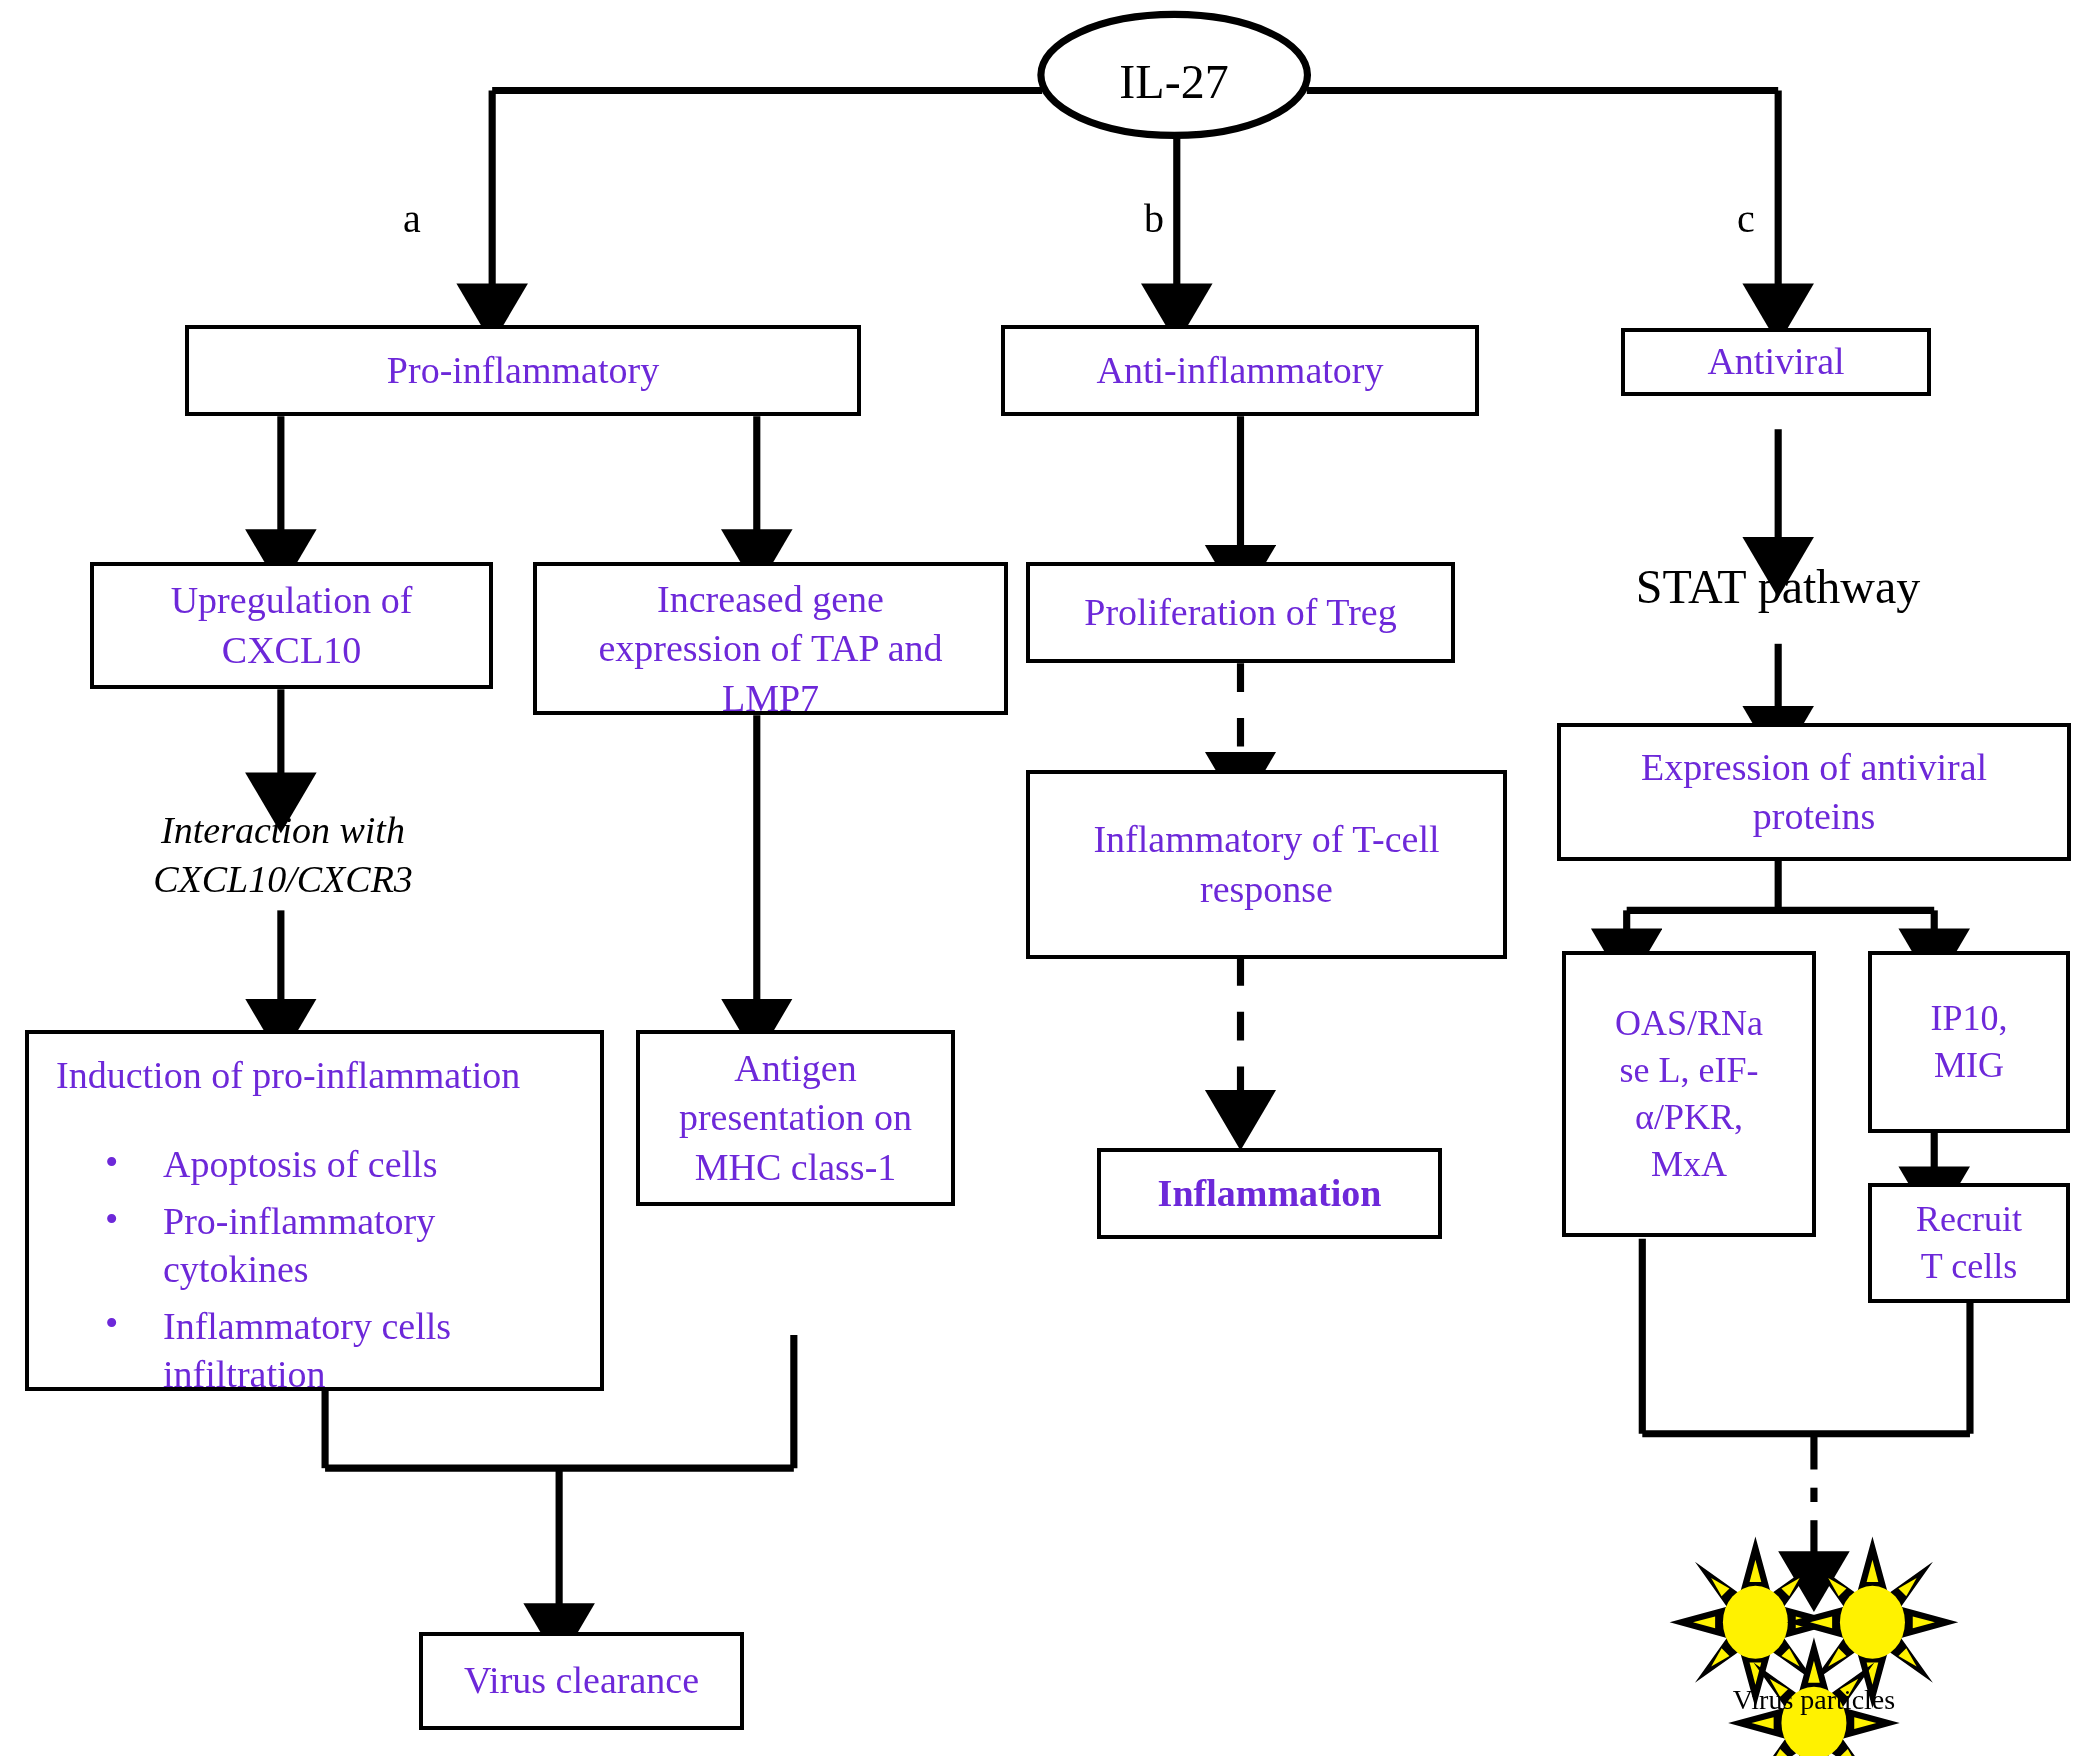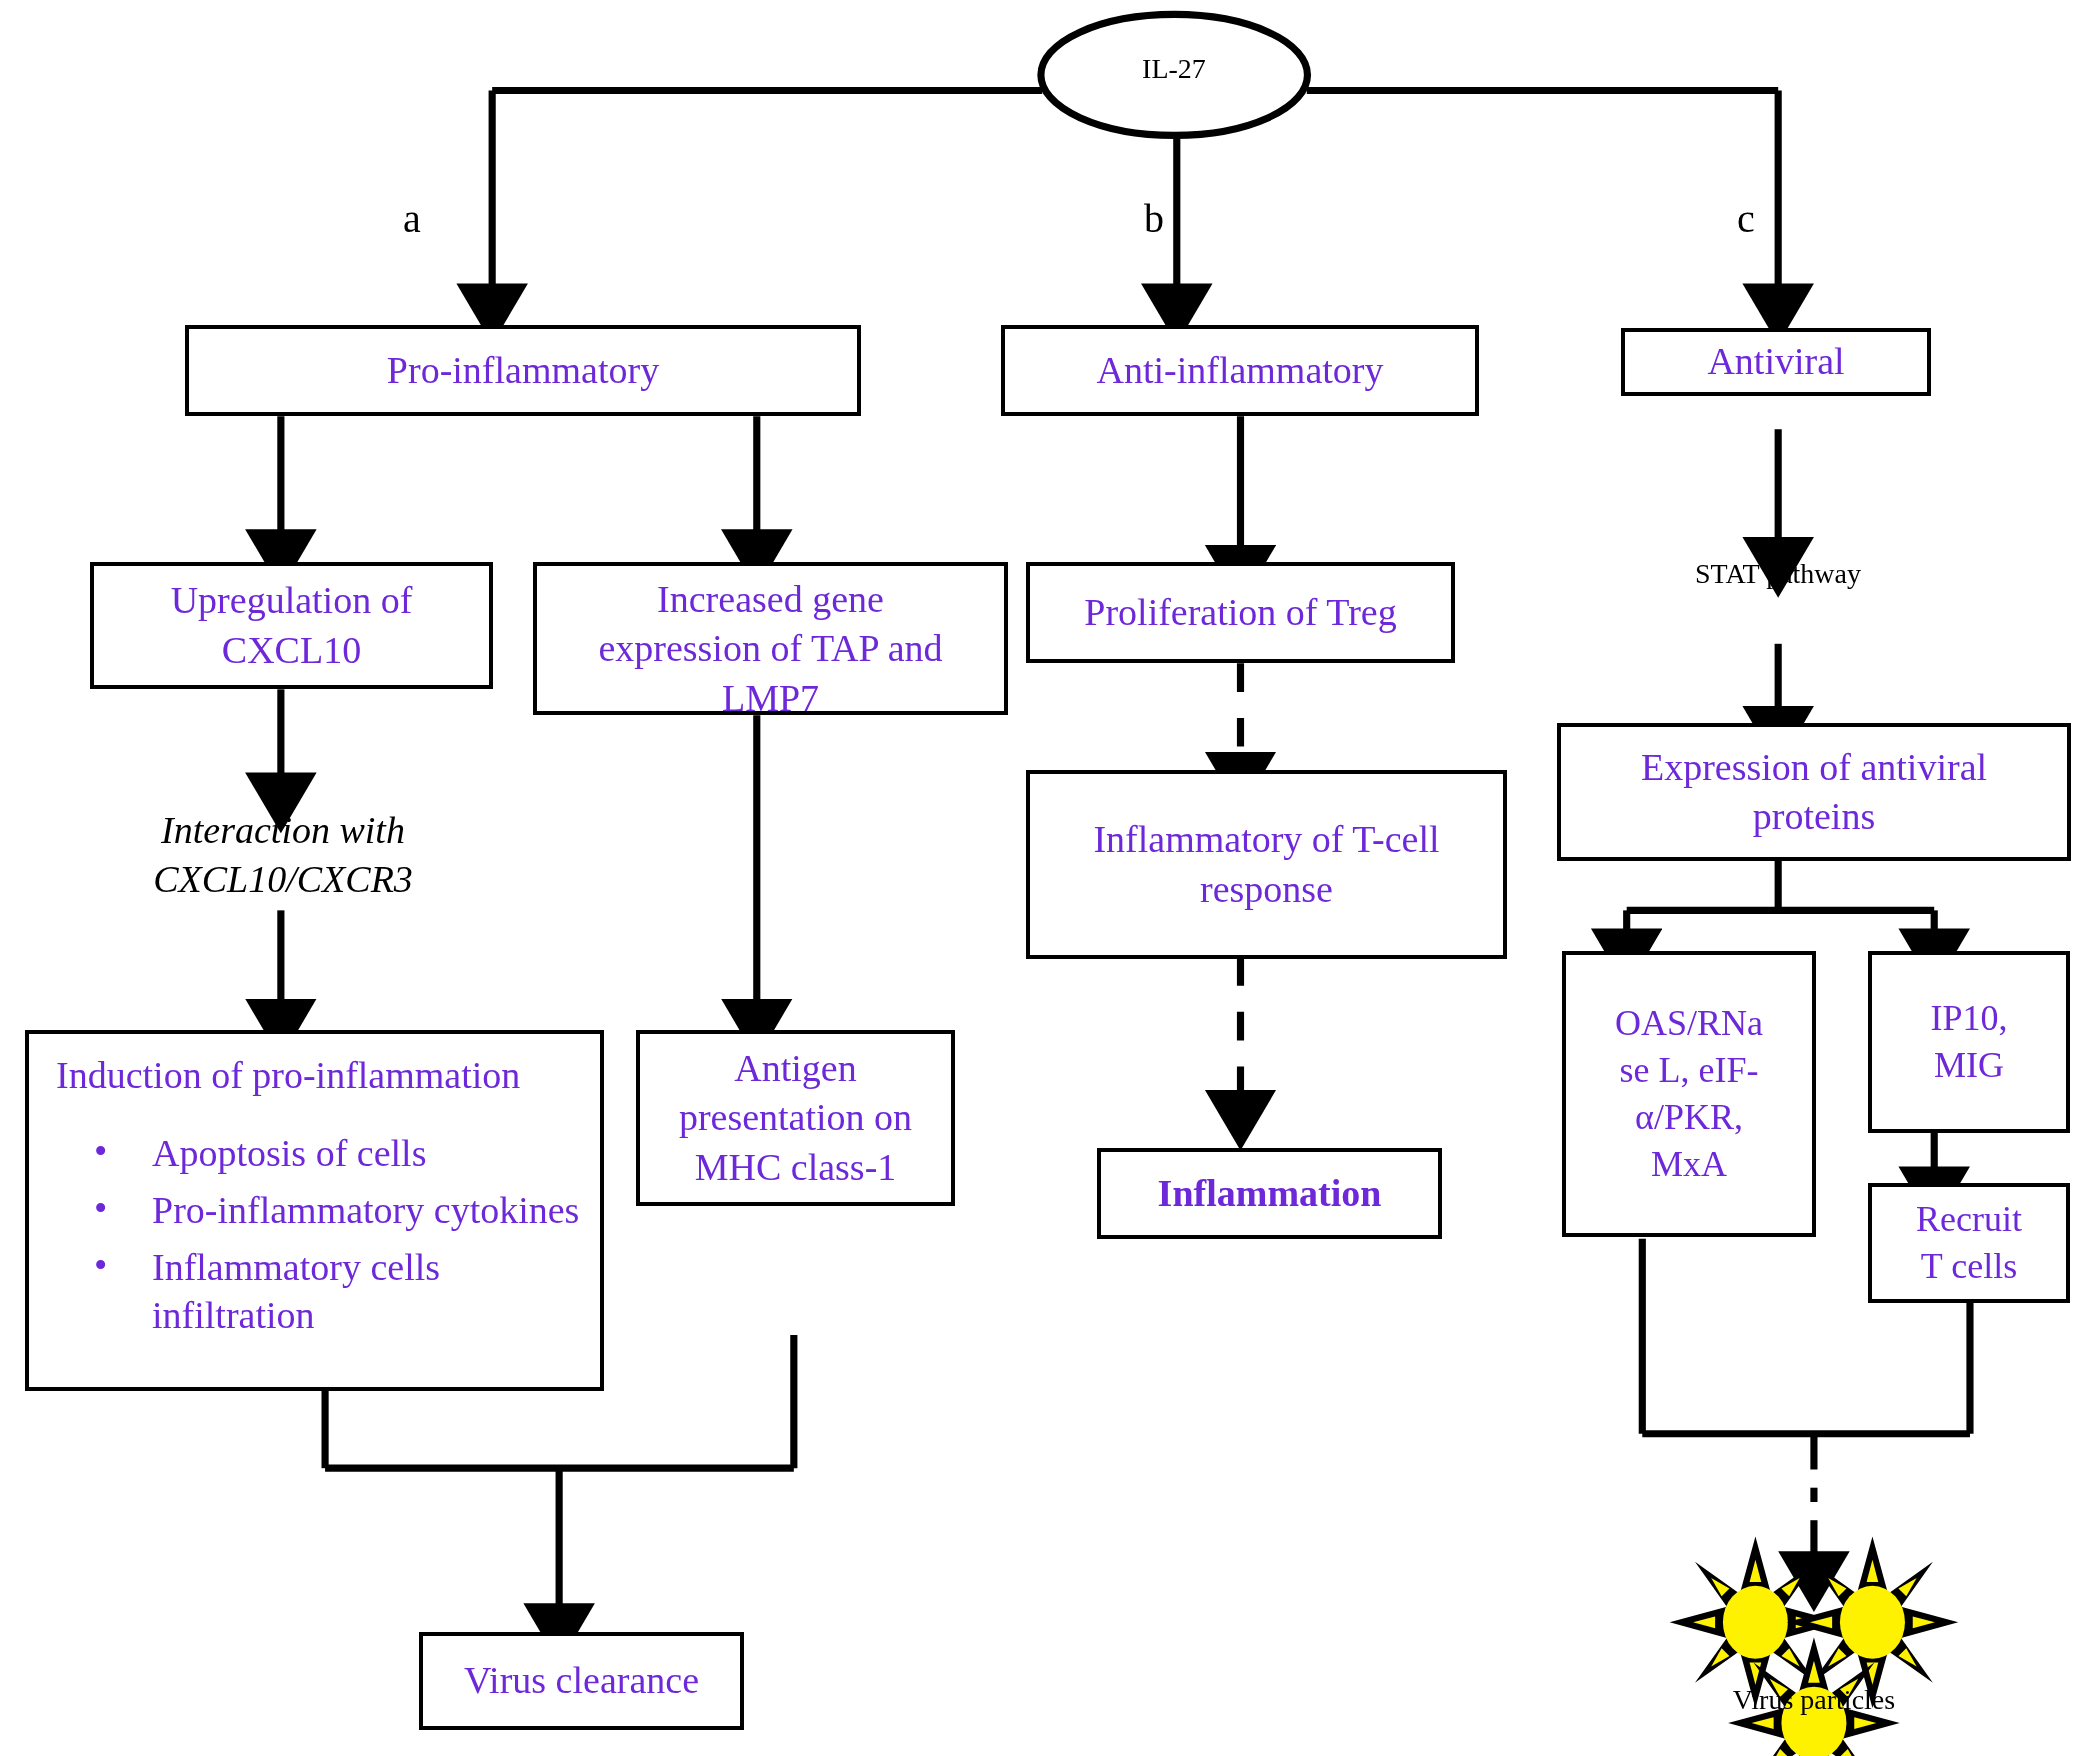--- a/index.html
+++ b/index.html
@@ -6,24 +6,24 @@
   body{font-family:"Liberation Serif","DejaVu Serif",serif;}
   #canvas{position:relative;width:2087px;height:1757px;background:#fff;overflow:hidden;}
   #svg{position:absolute;left:0;top:0;width:2087px;height:1757px;}
   .nodebox{position:absolute;box-sizing:border-box;border:4.6px solid #000;background:#fff;
            display:flex;flex-direction:column;align-items:center;justify-content:center;
            text-align:center;line-height:1.30;color:#6d28d9;}
   .plaintext{position:absolute;text-align:center;color:#000;line-height:1.30;}
   .nodebox span,.plaintext span{display:block;}
   .f56{font-size:36px;}
   .f58{font-size:38px;}
-  .f62{font-size:28px;}
+  .f62{font-size:48px;}
   .bulletbox{align-items:flex-start;justify-content:flex-start;text-align:left;padding:17px 0 0 0;}
   .bhead{font-size:38px;padding-left:27px;margin-bottom:29px;}
-  .blist{list-style:none;margin:1px;padding:0 0 0 60px;}
+  .blist{list-style:none;margin:12px;padding:0 0 0 60px;}
   .blist li{font-size:38px;margin-bottom:9px;position:relative;padding-left:62px;line-height:1.26;}
   .blist li:before{content:"\2022";position:absolute;left:3.9px;top:-2.6px;font-size:38px;line-height:1.26;}
   .branchlabel{position:absolute;font-size:40px;color:#000;}
   .caption{position:absolute;font-size:28px;color:#000;text-align:center;}
 </style>
 </head>
 <body>
 
 <div id="canvas">
 

